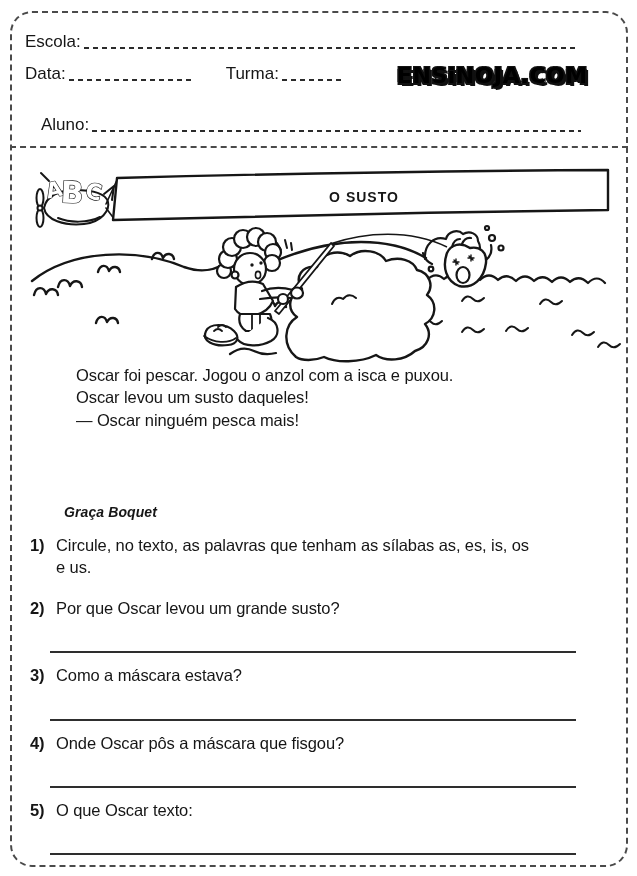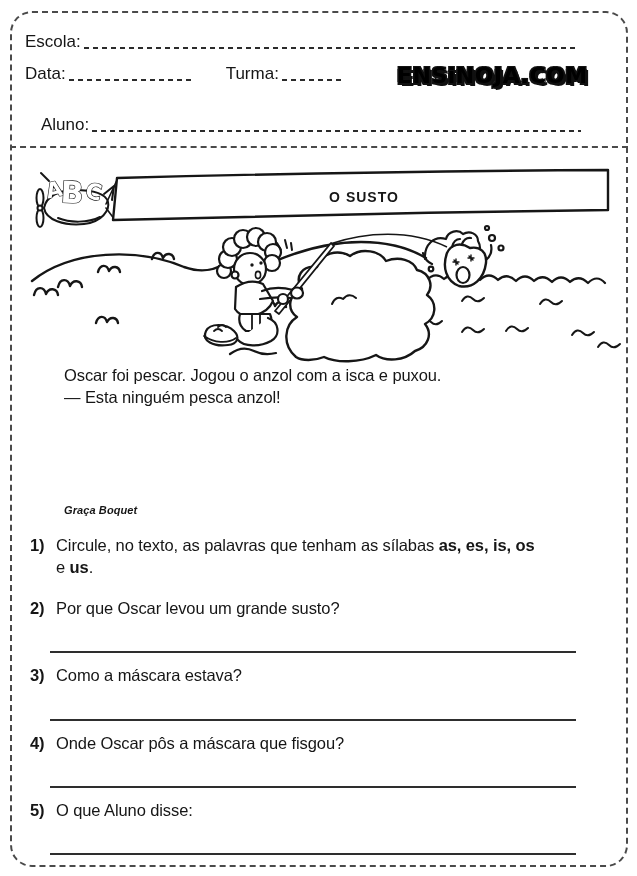--- a/index.html
+++ b/index.html
@@ -36,28 +36,28 @@
   
   .banner-svg{position:absolute; left:14px; top:160px; width:608px; height:72px;}
   .page-title{
     position:absolute; left:120px; top:176px; width:488px; height:42px;
     display:flex; align-items:center; justify-content:center;
     font-size:14px; font-weight:bold; letter-spacing:1px;
   }
   .scene-svg{position:absolute; left:14px; top:223px; width:608px; height:140px;}
   
   .story{position:absolute; left:64px; top:364px; right:42px; font-size:16.5px; line-height:22.4px; letter-spacing:-.1px;}
-  .story-line{white-space:normal;}
-  .author{position:absolute; left:64px; top:504px; font-size:11px; font-style:italic; font-weight:bold; letter-spacing:.1px;}
+  .story-line{white-space:normal;margin-left:12px;}
+  .author{position:absolute; left:64px; top:504px; font-size:14px; font-style:italic; font-weight:bold; letter-spacing:.1px;}
   
   .questions{position:absolute; left:30px; top:534px; right:33px; font-size:16.5px; line-height:22.4px; letter-spacing:-.1px;}
   .question{display:flex;}
   .q-num{font-weight:bold; width:26px; flex:0 0 26px;}
   .q-text{flex:1;}
-  .q-text .b{font-weight:bold;}
+  .q-text .b{font-weight:normal;}
   .answer-line{border-top:2px solid #2e2e2e; margin:32px 28px 11px 20px; height:0;}
   .q-gap{margin-bottom:18px;}
 </style>
 </head>
 <body>
 
 <div class="page">
   <div class="page-border"></div>
 
   <div class="hdr-row hdr-school">
@@ -166,21 +166,22 @@
       <path fill="#fff" d="M 226,91 Q 223,102 232,108 L 254,108 Q 260,100 256,91 Z"></path>
       <path fill="none" stroke-width="1.8" d="M 238,92 L 238,108 M 246,92 L 246,108"></path>
       <path fill="#fff" d="M 254,95 C 265,99 267,112 257,118 C 246,124 230,124 224,117"></path>
       <path fill="#fff" d="M 192,108 C 196,100 212,100 220,108 C 226,114 224,121 214,122 C 200,124 187,118 192,108 Z"></path>
       <path fill="none" stroke-width="1.8" d="M 190,113 C 200,120 214,121 222,115 M 204,104 q 4,-4 8,0 M 200,108 q 4,-4 8,0"></path>
     </g>
   </svg>
 
   <div class="story">
       <div class="story-line">Oscar foi pescar. Jogou o anzol com a isca e puxou.</div>
-      <div class="story-line">— Esta ninguém pesca anzol!</div>
+      <div class="story-line">Oscar levou um susto daqueles!</div>
+      <div class="story-line">— Oscar ninguém pesca mais!</div>
     </div>
   <div class="author">Graça Boquet</div>
 
   <div class="questions">
       <div class="question q-gap">
         <span class="q-num">1)</span>
         <span class="q-text"><span>Circule, no texto, as palavras que tenham as sílabas </span><span class="b">as, es, is, os</span><br><span>e </span><span class="b">us</span><span>.</span></span>
       </div>
       <div class="question">
         <span class="q-num">2)</span>
@@ -192,17 +193,17 @@
         <span class="q-text"><span>Como a máscara estava?</span></span>
       </div>
       <div class="answer-line"></div>
       <div class="question">
         <span class="q-num">4)</span>
         <span class="q-text"><span>Onde Oscar pôs a máscara que fisgou?</span></span>
       </div>
       <div class="answer-line"></div>
       <div class="question">
         <span class="q-num">5)</span>
-        <span class="q-text"><span>O que Aluno disse:</span></span>
+        <span class="q-text"><span>O que Oscar texto:</span></span>
       </div>
       <div class="answer-line"></div>
     </div>
 </div>
 
 </body></html>

